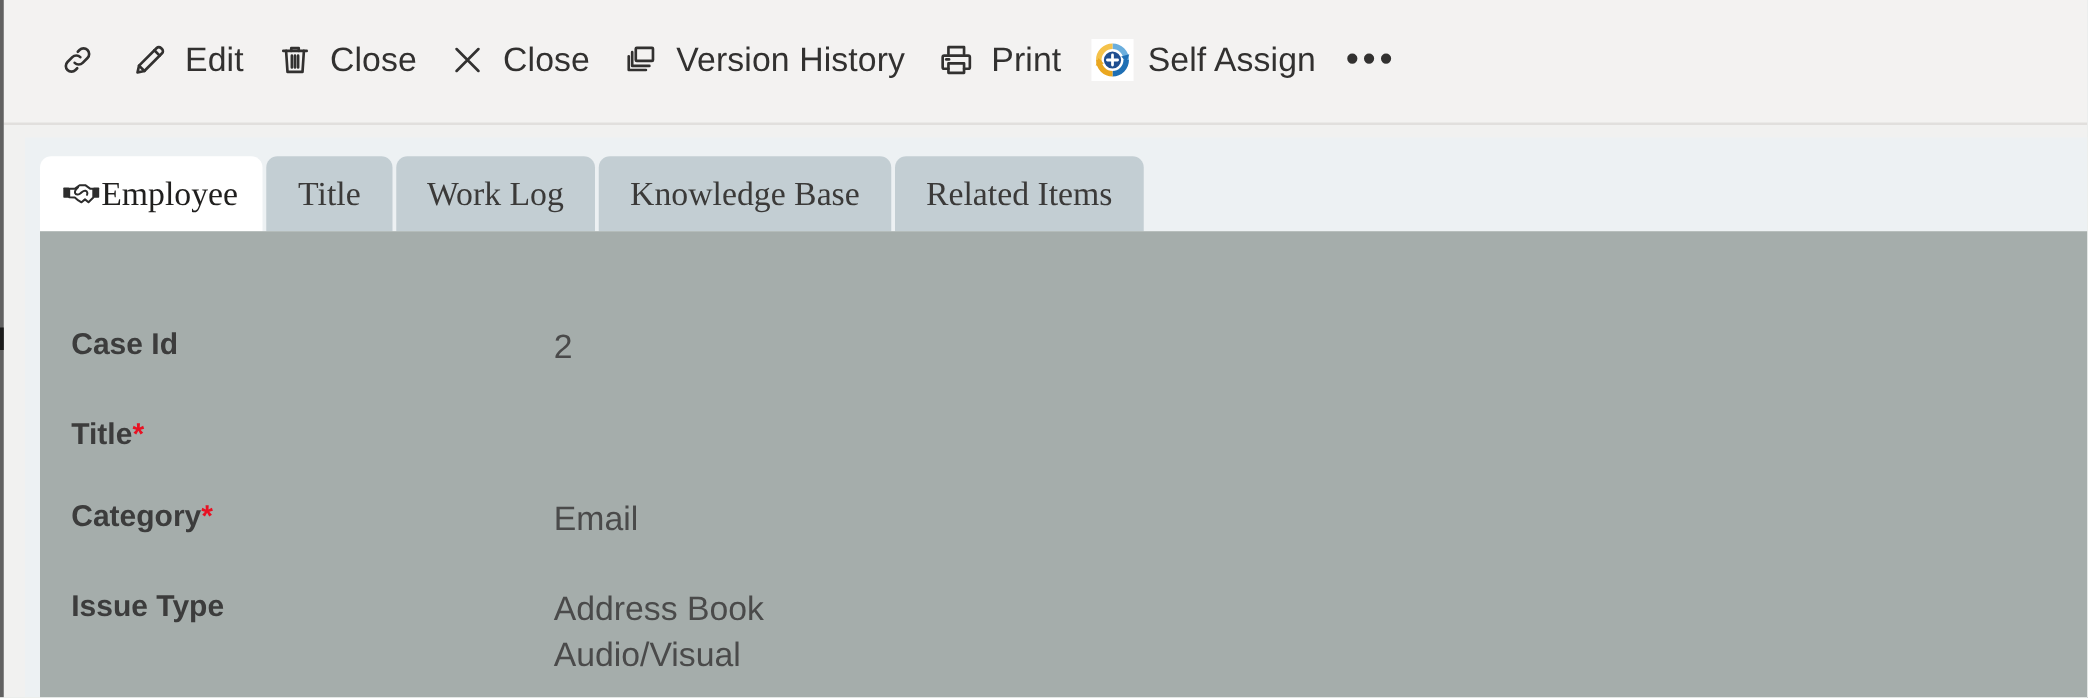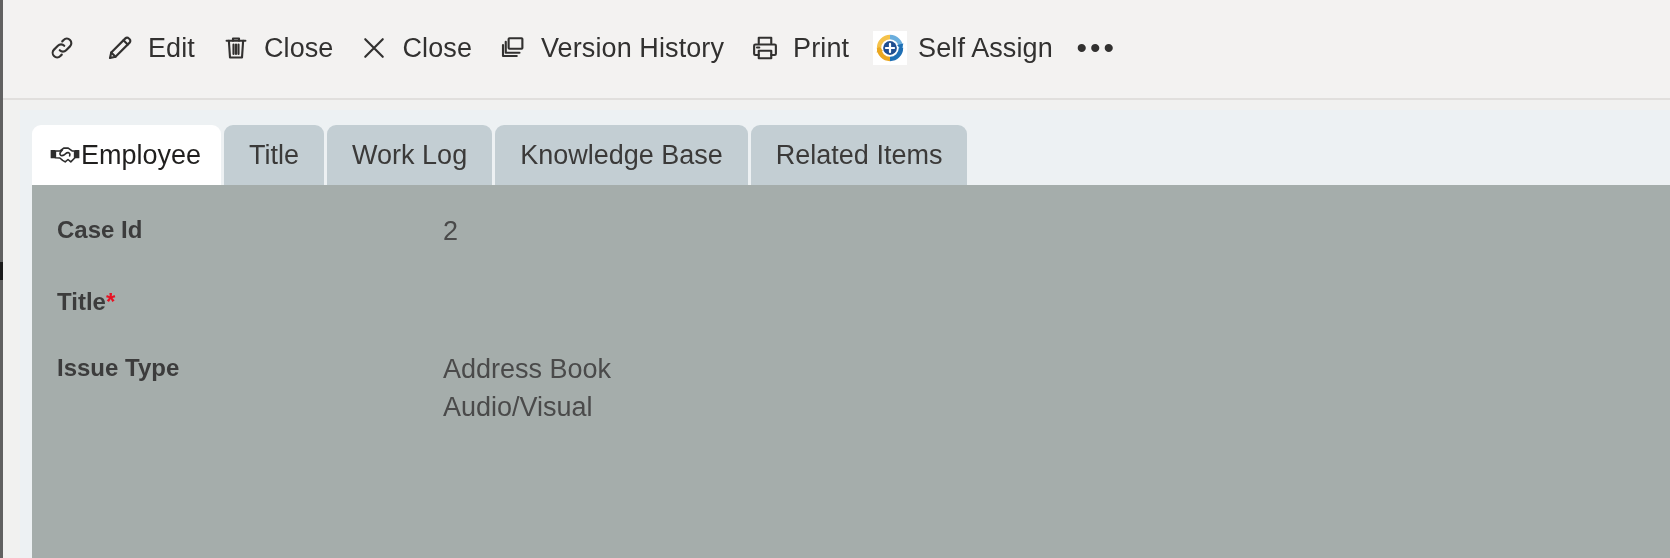--- a/index.html
+++ b/index.html
@@ -131,20 +131,21 @@
     height: 60px;
     padding: 0 25px;
     background: #c3ced3;
     color: #3b3a39;
     font-size: 27px;
     border-radius: 9px 9px 0 0;
     margin-right: 3px;
     cursor: pointer;
     white-space: nowrap;
     box-sizing: border-box;
+    font-family: Liberation Serif, serif;
   }
   .tab.active {
     background: #ffffff;
     color: #201f1e;
     padding: 0 20px 0 18px;
   }
   .tab-icon {
     display: inline-flex;
     align-items: center;
     justify-content: center;
@@ -158,20 +159,21 @@
   .form-area {
     position: absolute;
     left: 12px; top: 75px;
     width: 1638px;
     height: 373px;
     background: #a5adab;
     overflow: hidden;
   }
   .form-rows {
     padding: 28px 0 0 25px;
+    margin-top: 46px;
   }
   .form-row {
     display: flex;
     align-items: flex-start;
     margin-bottom: 34px;
   }
   .field-label {
     width: 386px;
     flex: 0 0 386px;
     font-size: 24px;
@@ -315,20 +317,26 @@
             <div class="form-row">
               <div class="field-label"><span>Case Id</span></div>
               <div class="field-value">
                 <span class="multi-line">2</span>
               </div>
             </div>
             <div class="form-row">
               <div class="field-label"><span>Title</span><span class="req-star">*</span></div>
             </div>
             <div class="form-row">
+              <div class="field-label"><span>Category</span><span class="req-star">*</span></div>
+              <div class="field-value">
+                <span class="multi-line">Email</span>
+              </div>
+            </div>
+            <div class="form-row">
               <div class="field-label"><span>Issue Type</span></div>
               <div class="field-value">
                 <span class="multi-line">Address Book</span>
                 <span class="multi-line">Audio/Visual</span>
               </div>
             </div>
           </div>
       </div>
 
     </div>

